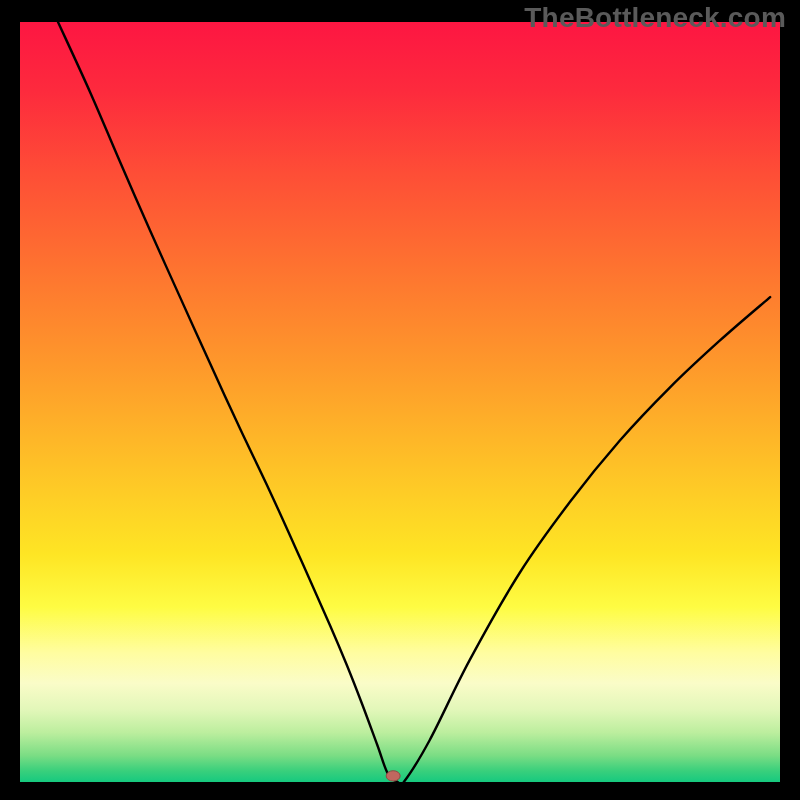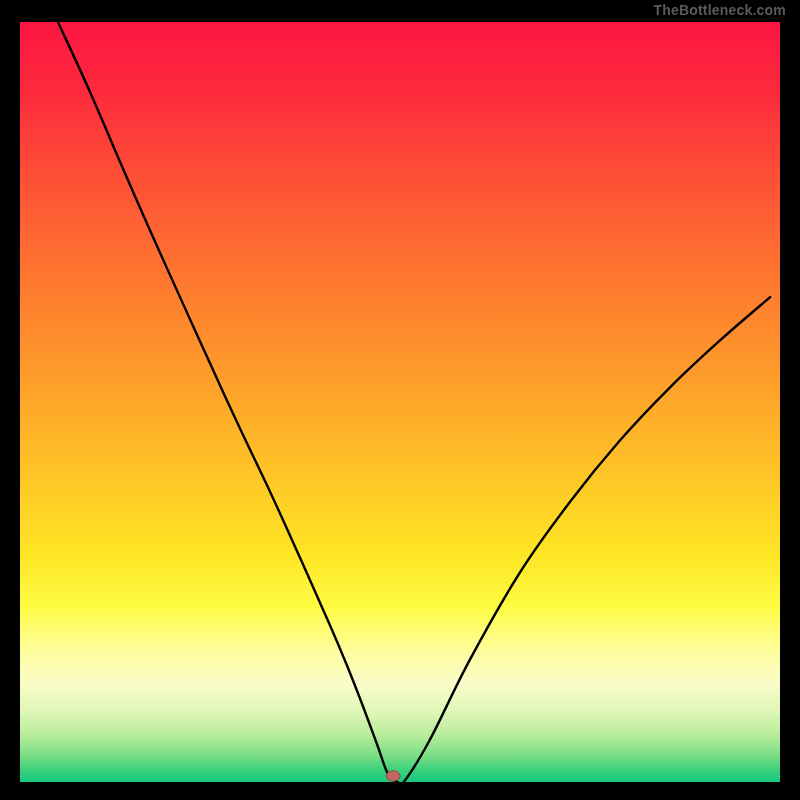--- a/index.html
+++ b/index.html
@@ -15,21 +15,21 @@
     position: relative;
     width: 800px;
     height: 800px;
     background: #000;
   }
   .watermark {
     position: absolute;
     top: 2px;
     right: 14px;
     color: #5a5a5a;
-    font-size: 14px;
+    font-size: 28px;
     font-weight: 600;
     letter-spacing: 0.2px;
     z-index: 5;
   }
   .plot {
     position: absolute;
     left: 20px;
     top: 22px;
     width: 760px;
     height: 760px;

